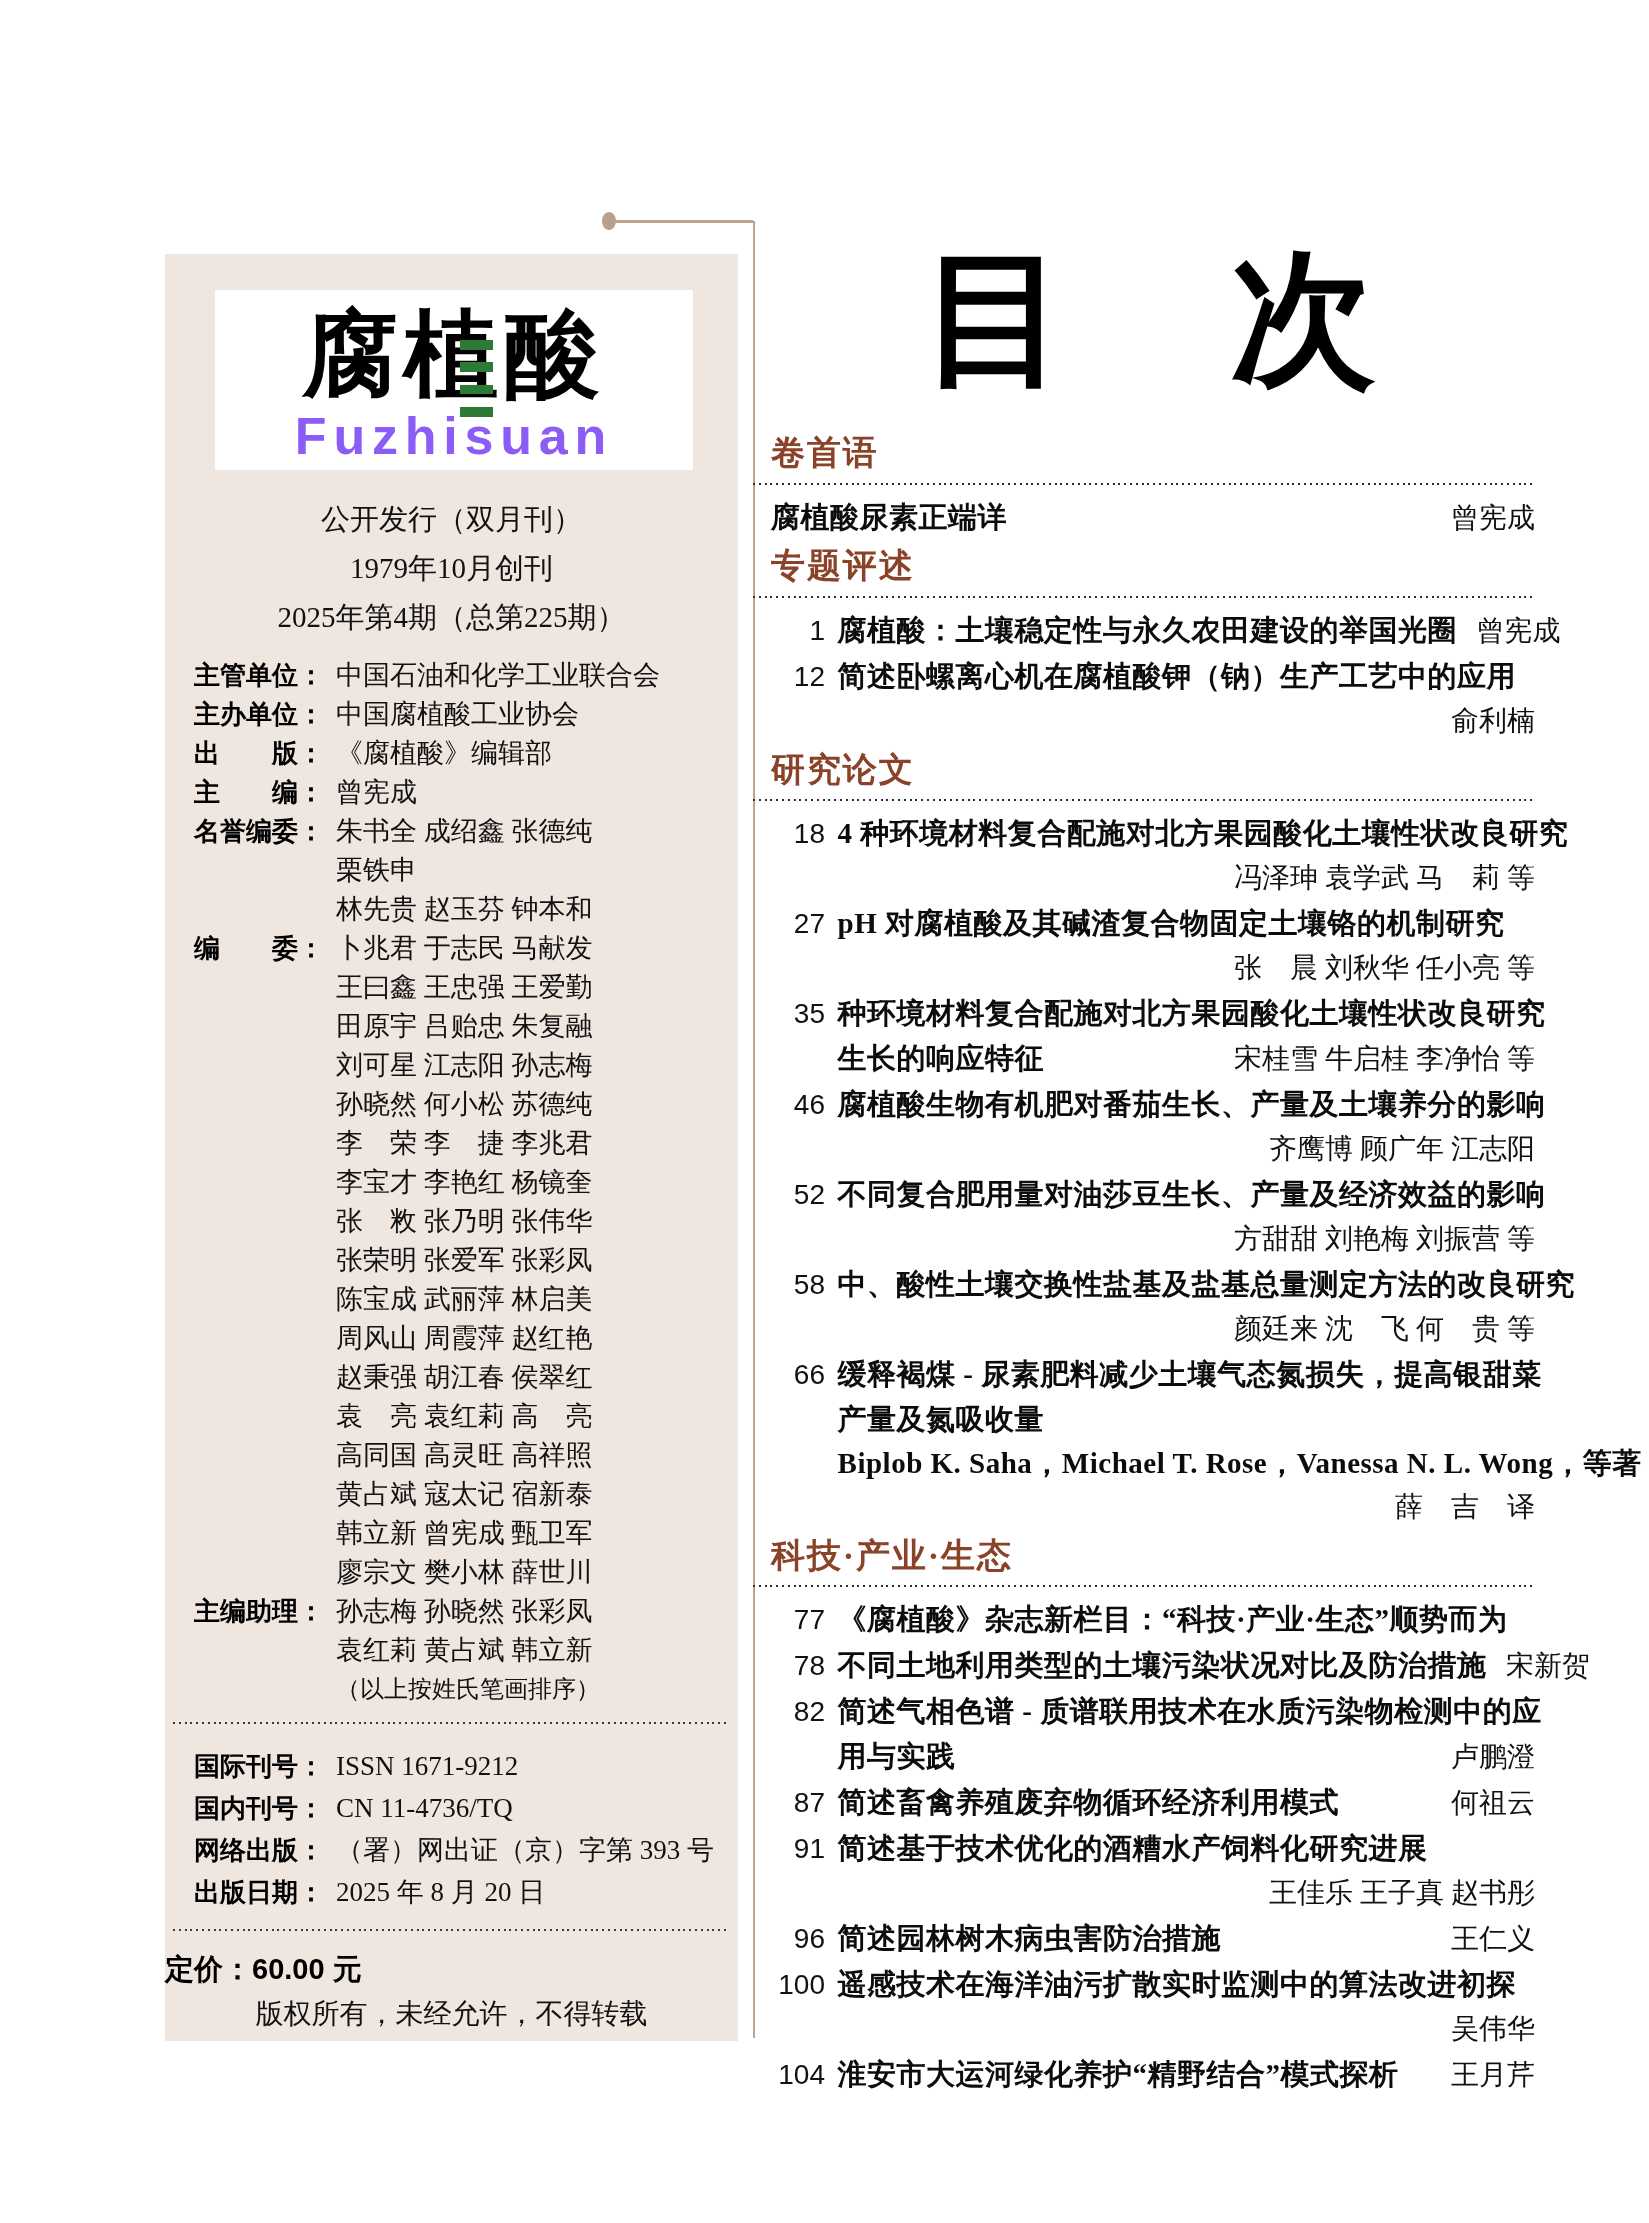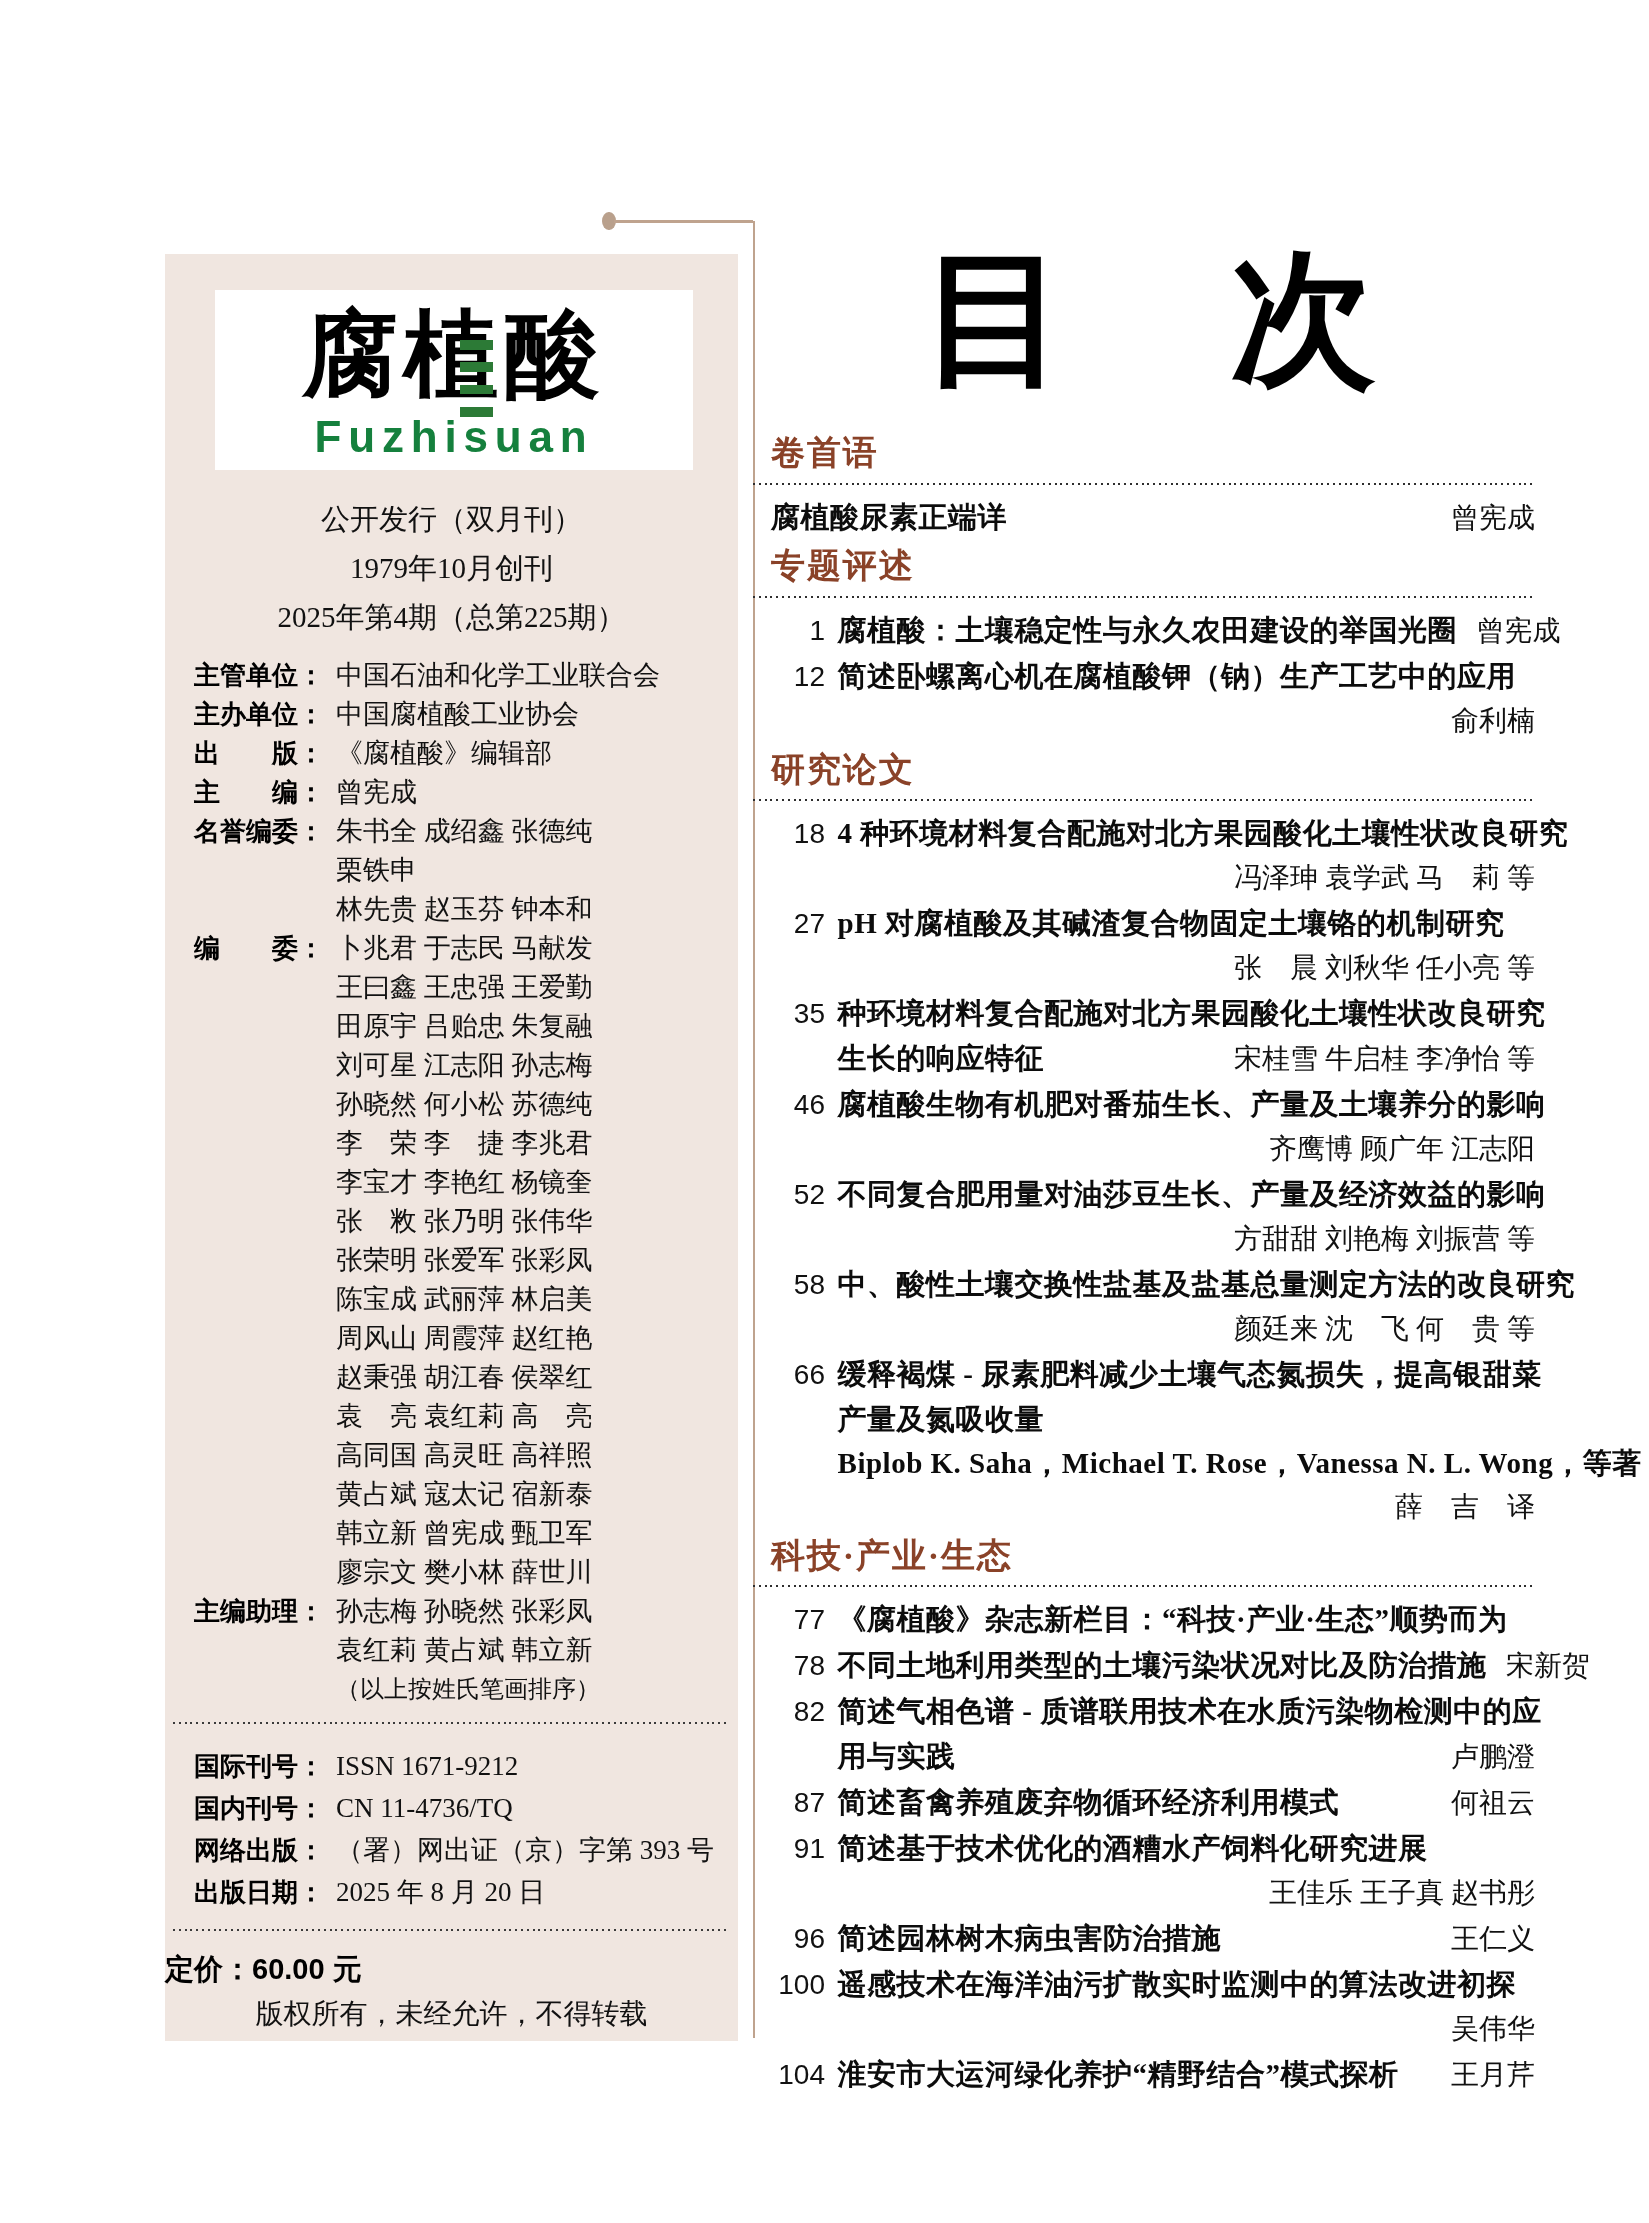--- a/index.html
+++ b/index.html
@@ -20,22 +20,22 @@
   }
   .logo-cn{
     font-family:"Liberation Sans","DejaVu Sans",sans-serif;
     font-weight:900;font-size:95px;line-height:116px;letter-spacing:5.8px;
     color:#000;margin-top:5.8px;
   }
   .logo-stripes{position:absolute;left:calc(50% + 5.8px);top:50px;width:33px;}
   .logo-stripes .stripe{width:33px;height:9.7px;background:#2c7a36;margin-bottom:12.6px;}
   .logo-en{
     font-family:"Liberation Sans","DejaVu Sans",sans-serif;
-    font-weight:700;font-size:44px;line-height:49px;letter-spacing:6.8px;
-    color:#15803d;margin-top:0px;
+    font-weight:700;font-size:52px;line-height:49px;letter-spacing:6.8px;
+    color:#8b5cf6;margin-top:0px;
   }
   .issue-lines{margin-top:25px;text-align:center;}
   .issue-line{font-size:29px;line-height:49px;color:#111;}
   .masthead{margin:13.6px 13.6px 0 29px;}
   .mast-row{display:flex;align-items:flex-start;}
   .mlabel{
     flex:0 0 142px;font-family:"Liberation Sans","DejaVu Sans",sans-serif;
     font-weight:700;font-size:26px;line-height:39px;color:#000;white-space:nowrap;
   }
   .mlines{flex:1;}

